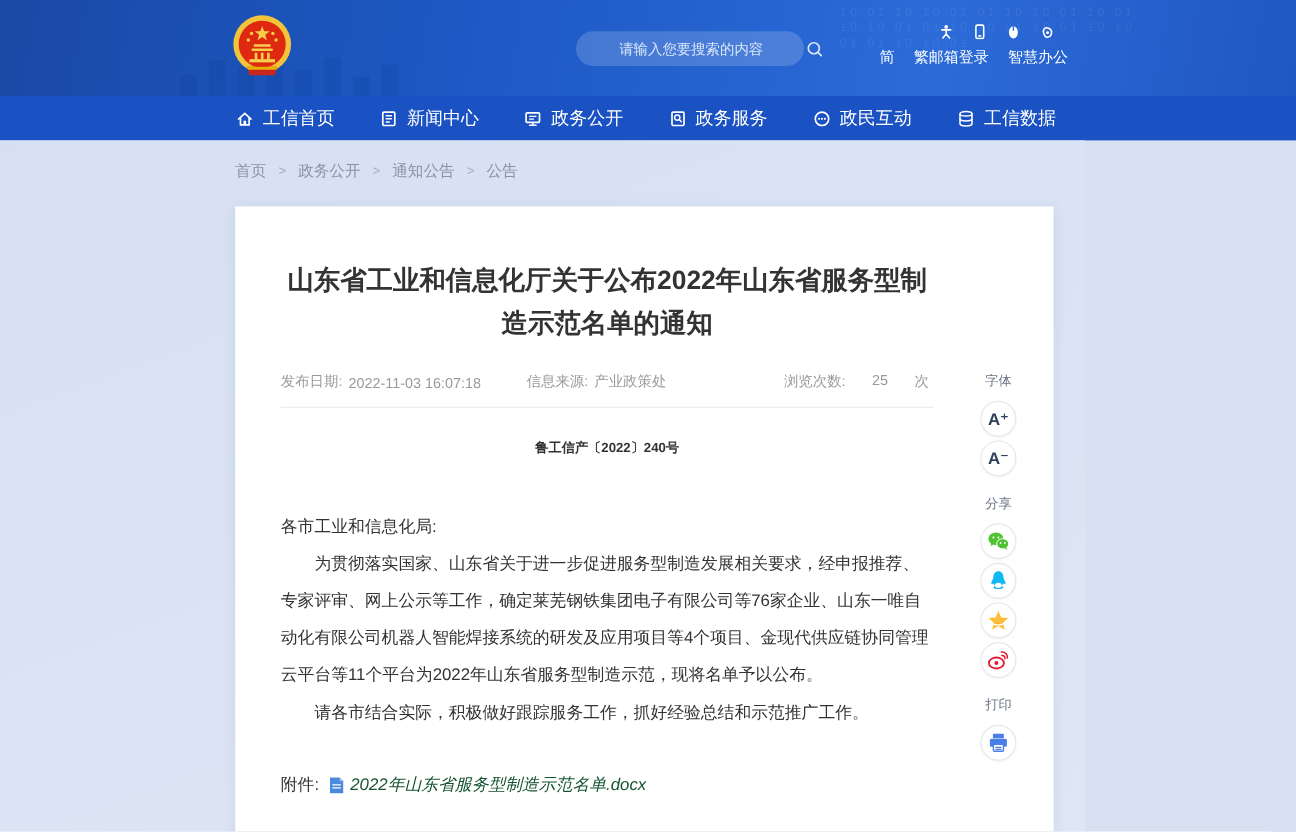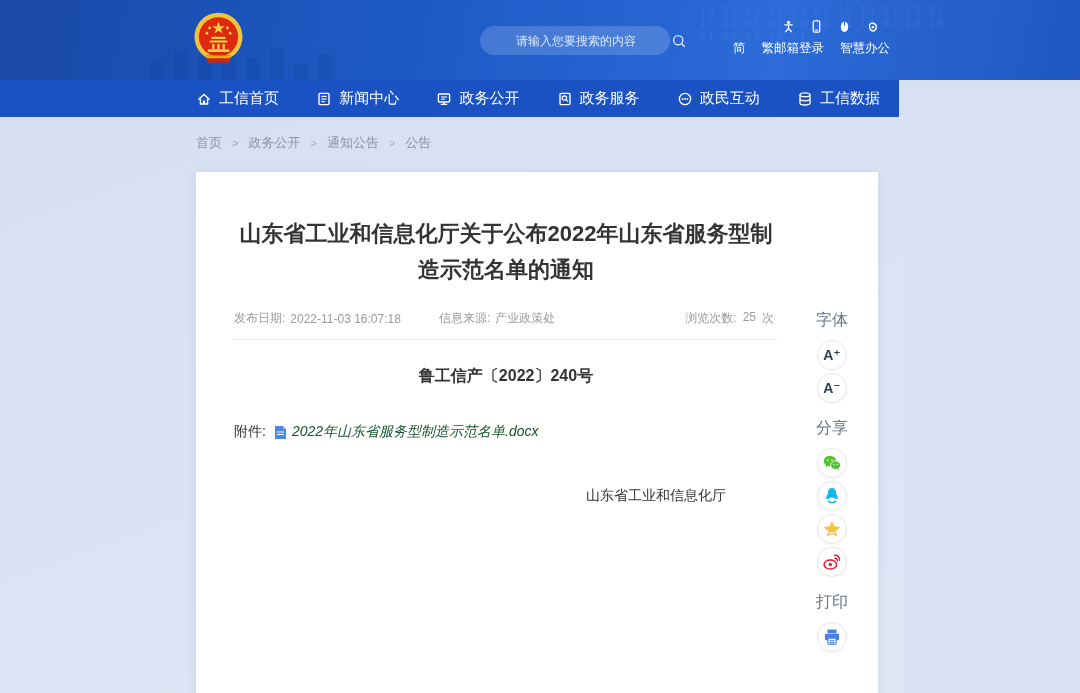--- a/index.html
+++ b/index.html
@@ -25,55 +25,55 @@
   .search svg { flex:0 0 auto; }
   .top-right { position:absolute; left:733px; top:20px; width:148px; color:#fff; }
   .mini-icons { display:flex; justify-content:flex-end; gap:15px; padding-right:2px; }
   .mini-icons svg { display:block; }
   .quick-links { margin-top:7px; display:flex; align-items:center; font-size:12.5px; white-space:nowrap; }
   .quick-links .sep { width:1px; height:12px; background:rgba(255,255,255,.45); margin:0 8px; }
   .quick-links .gap { width:14px; }
   .quick-links span[data-interactable] { cursor:pointer; }
 
   
-  .navbar { position:absolute; top:80px; left:0; width:899px; height:37px; background:#1a52c3; }
+  .navbar { position:absolute; top:80px; left:0; width:1080px; height:37px; background:#1a52c3; }
   .nav-inner { width:684px; margin-left:196px; height:37px; display:flex; justify-content:space-between; align-items:center; }
   .nav-item { display:flex; align-items:center; gap:7px; color:#fff; font-size:15px; cursor:pointer; }
   .nav-item svg { display:block; }
 
   
   .page-body { position:absolute; top:117px; left:0; width:904px; height:576px;
     background:linear-gradient(160deg,#d7e0f2 0%,#dbe4f4 60%,#dfe7f5 100%); }
   .breadcrumb { margin:16px 0 0 196px; font-size:13px; color:#8b94a5; display:flex; align-items:center; height:20px; }
   .breadcrumb .bc-item { cursor:pointer; }
   .breadcrumb .bc-sep { margin:0 10px; color:#a3abba; font-size:11px; }
 
   .card { position:relative; margin:19px 0 0 196px; width:682px; height:540px; background:#fff;
     box-shadow:0 2px 10px rgba(40,70,140,.10); }
   .card-content { padding:28px 100px 0 38px; }
   .article-title { max-width:565px; margin:16px auto; text-align:center; font-size:22px; font-weight:bold;
     color:#333; line-height:36px; }
   .meta-row { display:flex; align-items:baseline; margin-top:22px; font-size:12px; color:#9a9a9a; }
   .meta-left { display:flex; gap:6px; }
   .meta-left .meta-pair { display:flex; gap:5px;align-items:center; }
   .meta-left .meta-pair + .meta-pair { margin-left:32px; }
-  .meta-right { margin-left:auto; display:flex; gap:6px; padding-right:4px; }
+  .meta-right { margin-left:auto; display:flex; gap:22px; padding-right:4px; }
   .meta-divider { border-bottom:1px solid #ececec; margin-top:12px; }
-  .doc-number { text-align:center; font-size:16px; font-weight:bold; color:#333; margin-top:26px; }
+  .doc-number { text-align:center; font-size:11px; font-weight:bold; color:#333; margin-top:26px; }
   .article-body { margin-top:42px; font-size:14px; color:#333; line-height:31px; }
   .salutation { text-indent:0; }
   .article-body p.indent { text-indent:2em; }
   .attachment { margin-top:36px; font-size:14px; color:#333; display:flex; align-items:center; }
   .attachment .att-icon { margin:0 5px 0 8px; display:inline-flex; }
   .attachment a { color:#14532d; text-decoration:none; cursor:pointer;font-style:italic; }
   .sign-block { margin-top:38px; text-align:right; padding-right:52px; font-size:14px; color:#333; line-height:33px; }
 
   
   .tool-rail { position:absolute; top:138px; right:14px; width:64px; display:flex; flex-direction:column; align-items:center; }
-  .tool-label { font-size:16px; color:#6b7686; margin-bottom:9px; }
+  .tool-label { font-size:11px; color:#6b7686; margin-bottom:9px; }
   .tool-circle { width:30px; height:30px; border-radius:50%; background:#fff; border:1px solid #e8e8e8;
     display:flex; align-items:center; justify-content:center; cursor:pointer; margin-bottom:3px;
     box-shadow:0 1px 3px rgba(0,0,0,.04); }
   .tool-circle.font-btn { font-size:14px; font-weight:bold; color:#2c4059; }
   .rail-gap { height:12px; }
 </style>
 </head>
 <body>
 
 <div class="page" data-interactable="false">
@@ -237,20 +237,25 @@
           <div class="meta-right">
             <span data-interactable="false">浏览次数:</span>
             <span data-interactable="false">25</span>
             <span data-interactable="false">次</span>
           </div>
         </div>
         <div class="meta-divider" data-interactable="false"></div>
 
         <div class="doc-number" data-interactable="false">鲁工信产〔2022〕240号</div>
 
+        <div class="article-body" data-interactable="false">
+          <p class="salutation" data-interactable="false">各市工业和信息化局:</p>
+          <p class="indent" data-interactable="false">为贯彻落实国家、山东省关于进一步促进服务型制造发展相关要求，经申报推荐、专家评审、网上公示等工作，确定莱芜钢铁集团电子有限公司等76家企业、山东一唯自动化有限公司机器人智能焊接系统的研发及应用项目等4个项目、金现代供应链协同管理云平台等11个平台为2022年山东省服务型制造示范，现将名单予以公布。</p>
+          <p class="indent" data-interactable="false">请各市结合实际，积极做好跟踪服务工作，抓好经验总结和示范推广工作。</p>
+        </div>
 
         <div class="attachment" data-interactable="false">
           <span data-interactable="false">附件:</span>
           <span class="att-icon" data-interactable="false">
             <svg width="13" height="15" viewBox="0 0 13 15">
               <path d="M1 1 L9 1 L12 4 L12 14 L1 14 Z" fill="#4a89dc"></path>
               <path d="M9 1 L9 4 L12 4 Z" fill="#9cbef0"></path>
               <line x1="3" y1="7" x2="10" y2="7" stroke="#fff" stroke-width="1"></line>
               <line x1="3" y1="9.5" x2="10" y2="9.5" stroke="#fff" stroke-width="1"></line>
             </svg>

